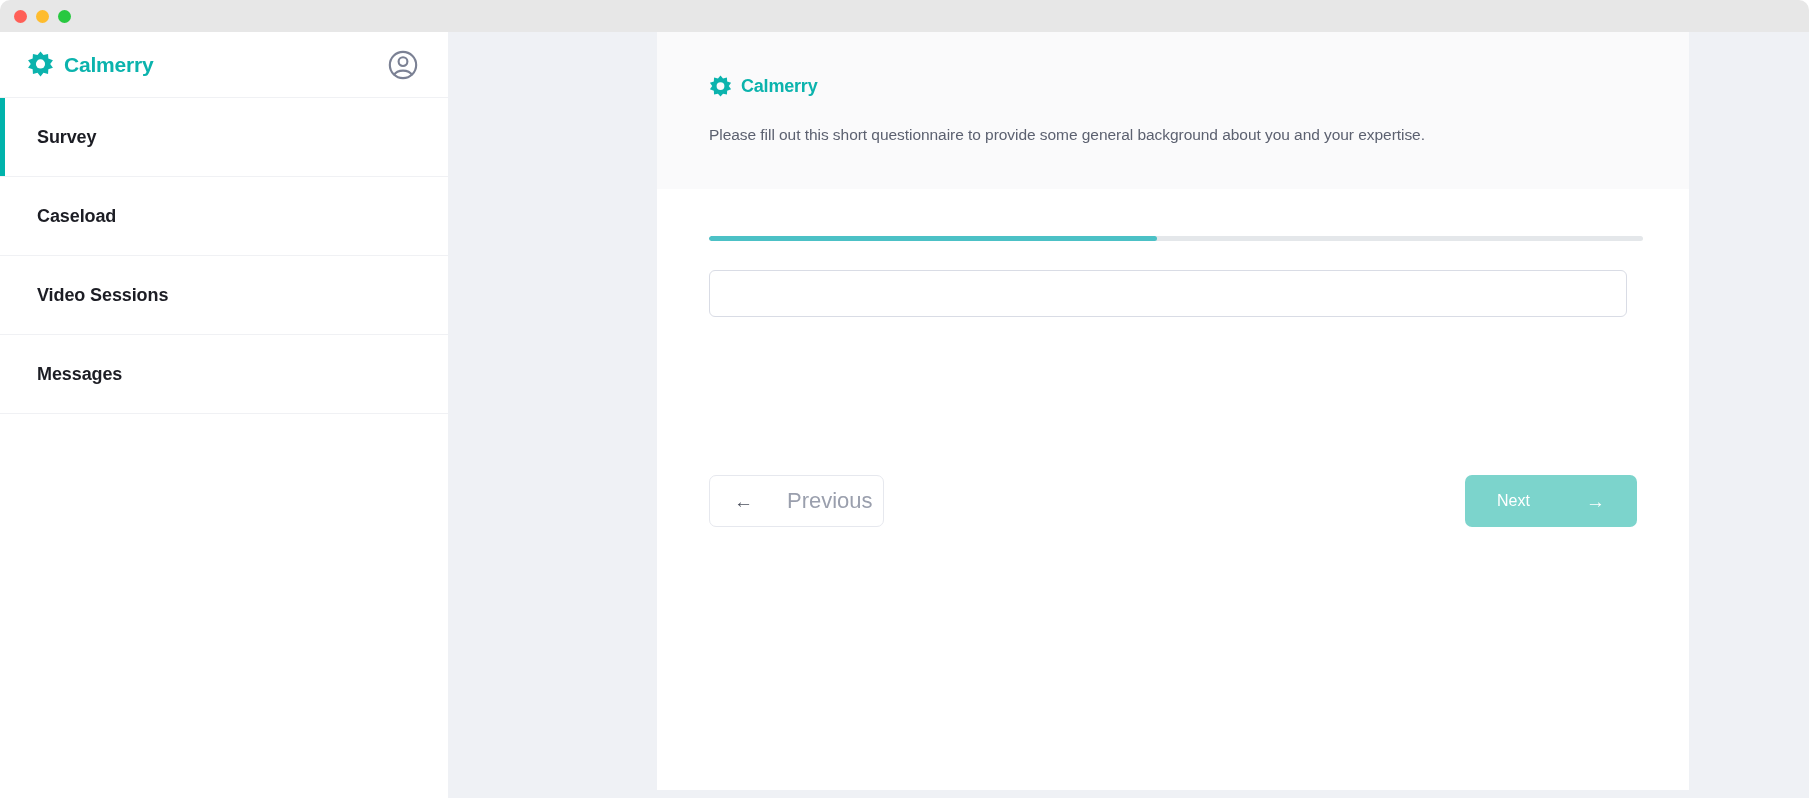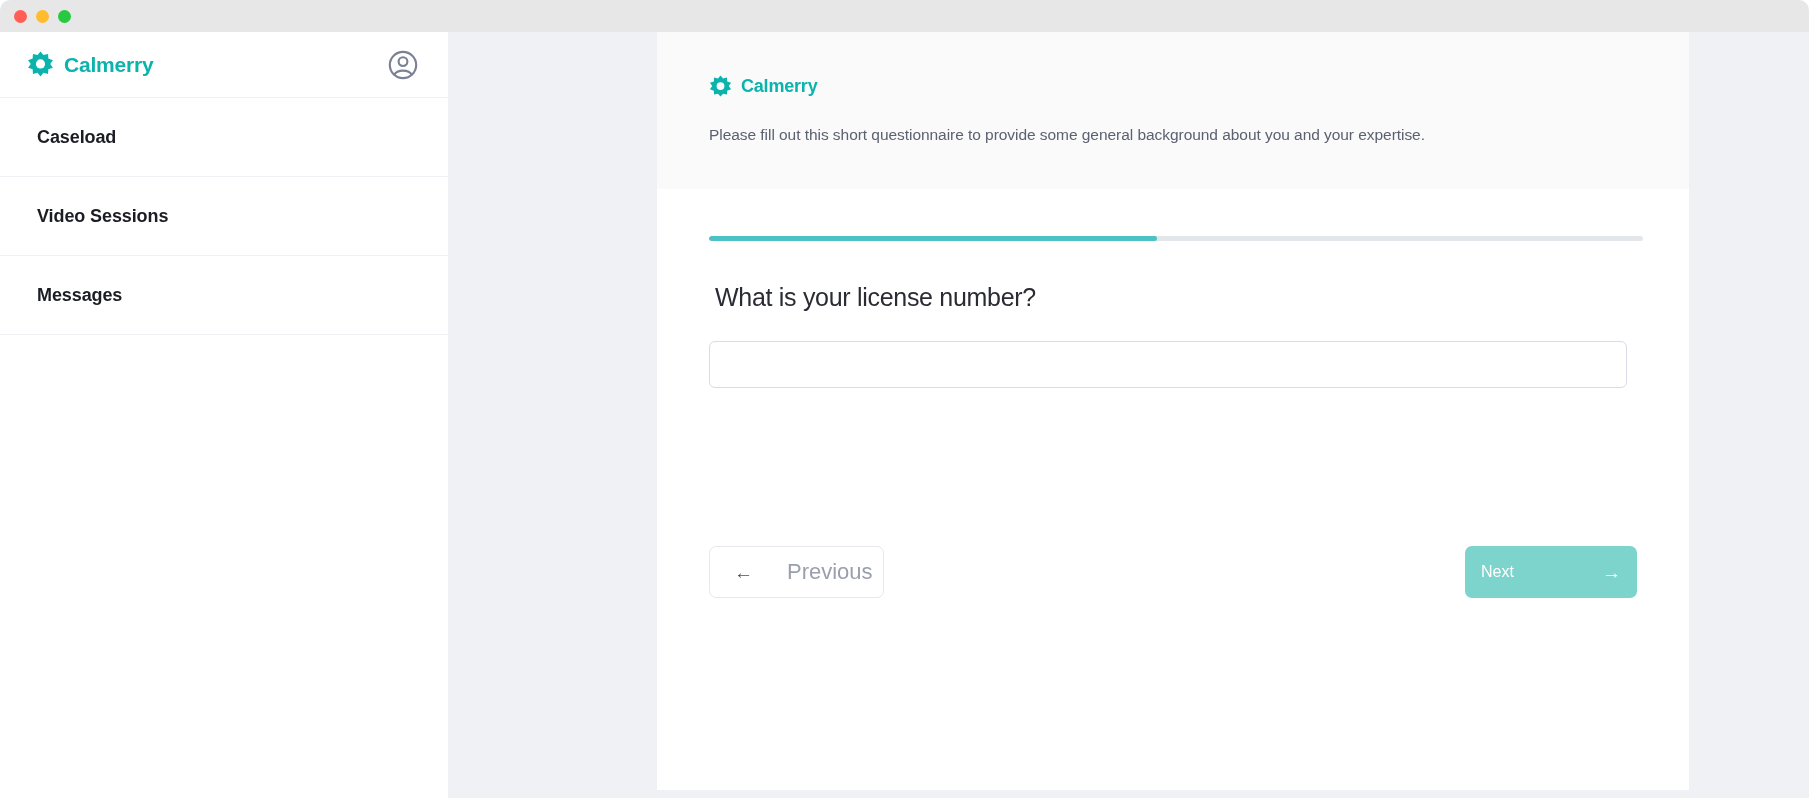--- a/index.html
+++ b/index.html
@@ -223,21 +223,21 @@
     padding: 0 22px 0 24px;
     gap: 34px;
   }
   #previous-button .arrow { color: #4a4f5c; font-size: 19px; line-height: 1; }
   #previous-button .btn-label { color: #9a9fad; font-size: 22px; }
 
   #next-button {
     width: 172px;
     background: #7cd4cc;
     justify-content: space-between;
-    padding: 0 16px;
+    padding: 0 32px;
   }
   #next-button .btn-label { color: #ffffff; font-size: 16px; }
   #next-button .arrow { color: #ffffff; font-size: 19px; line-height: 1; }
 </style>
 </head>
 <body>
 
 <div id="app-window">
 
   <div id="titlebar">
@@ -262,20 +262,23 @@
         </div>
 
         <svg id="avatar-button" viewBox="0 0 24 24" aria-hidden="true">
           <circle cx="12" cy="12" r="9.3" fill="none" stroke="#7b8194" stroke-width="1.5"></circle>
           <circle cx="12" cy="9.6" r="3.1" fill="none" stroke="#7b8194" stroke-width="1.5"></circle>
           <path d="M5.4 19.3 A7.4 6 0 0 1 18.6 19.3" fill="none" stroke="#7b8194" stroke-width="1.5"></path>
         </svg>
       </div>
 
       <nav id="sidebar-nav">
+        <div class="nav-item active">
+          <span class="nav-label">Survey</span>
+        </div>
         <div class="nav-item">
           <span class="nav-label">Caseload</span>
         </div>
         <div class="nav-item">
           <span class="nav-label">Video Sessions</span>
         </div>
         <div class="nav-item">
           <span class="nav-label">Messages</span>
         </div>
       </nav>
@@ -296,21 +299,20 @@
 
           <p id="card-subtitle">Please fill out this short questionnaire to provide some general background about you and your expertise.</p>
         </header>
 
         <div id="card-body">
 
           <div id="progress-wrap">
             <div id="progress-fill" style="width: 48%;"></div>
           </div>
 
-          <h2 id="question-text">What is your license number?</h2>
 
           <input id="answer-input" type="text" placeholder="" style="">
         </div>
 
         <footer id="card-footer">
           <button class="nav-button" id="previous-button">
             <span class="arrow">←</span>
             <span class="btn-label">Previous</span>
           </button>
 

